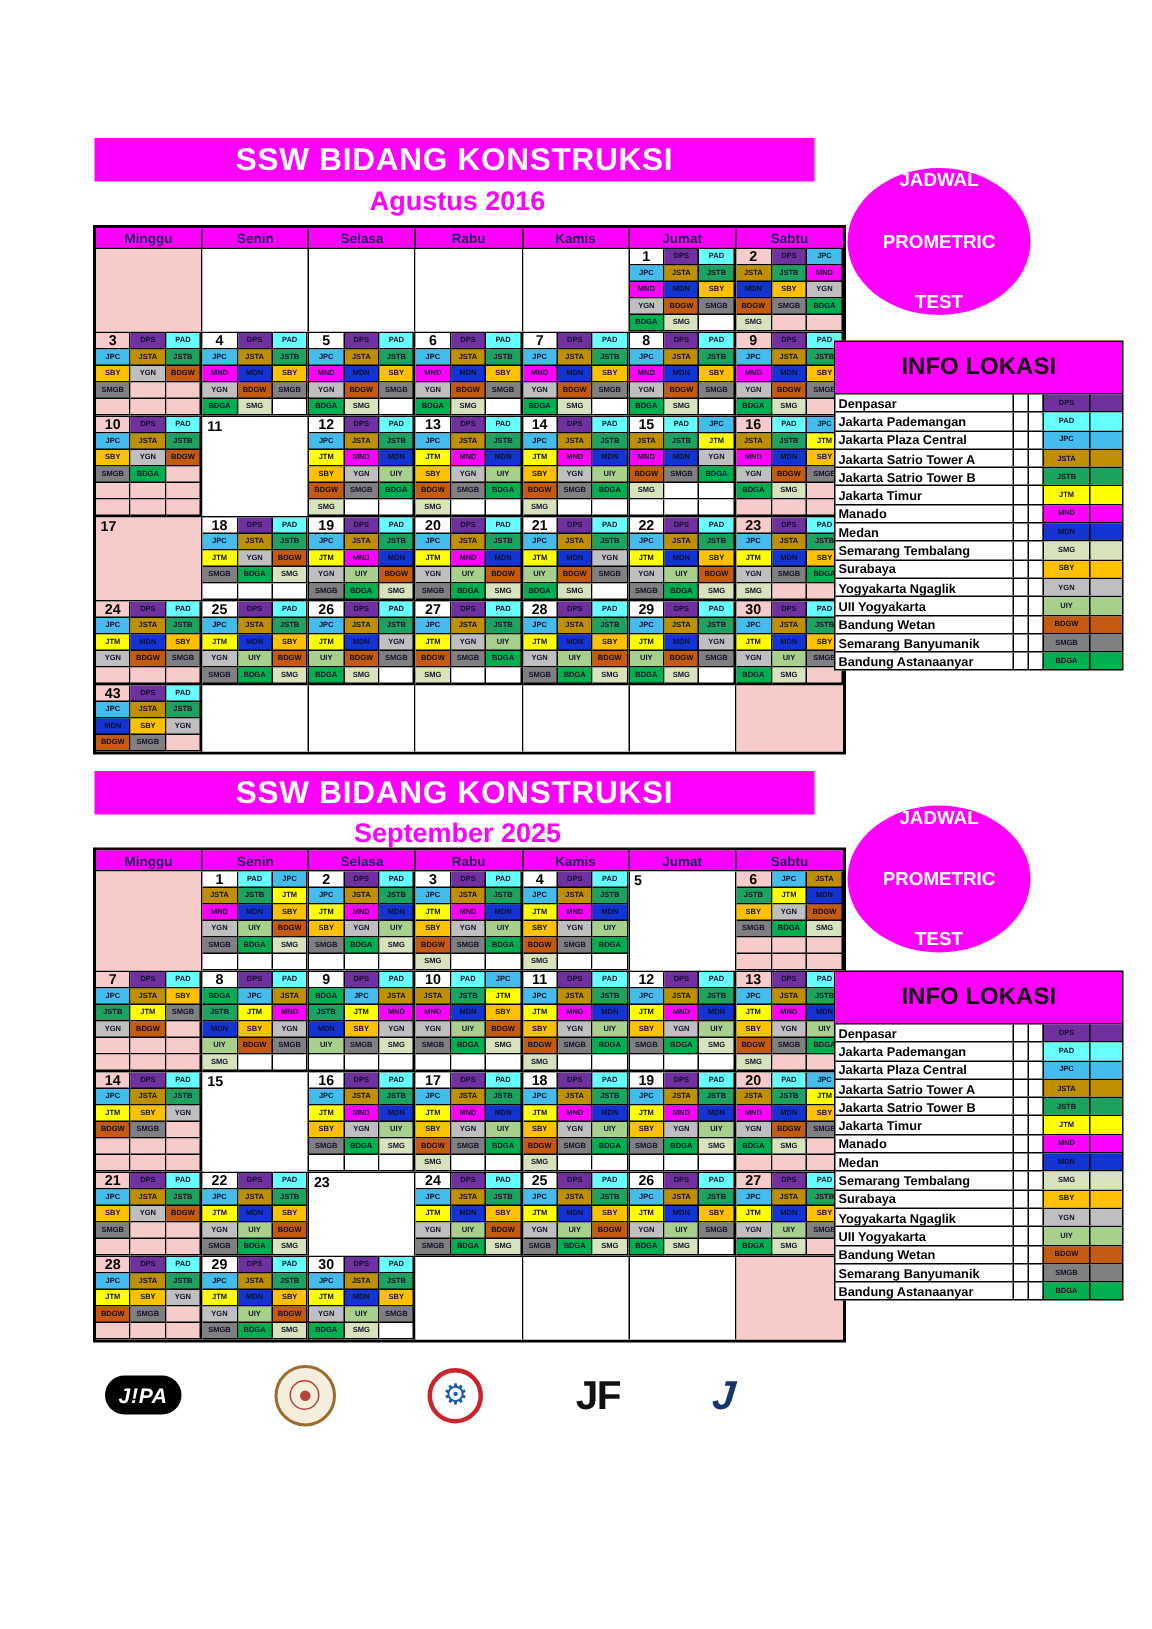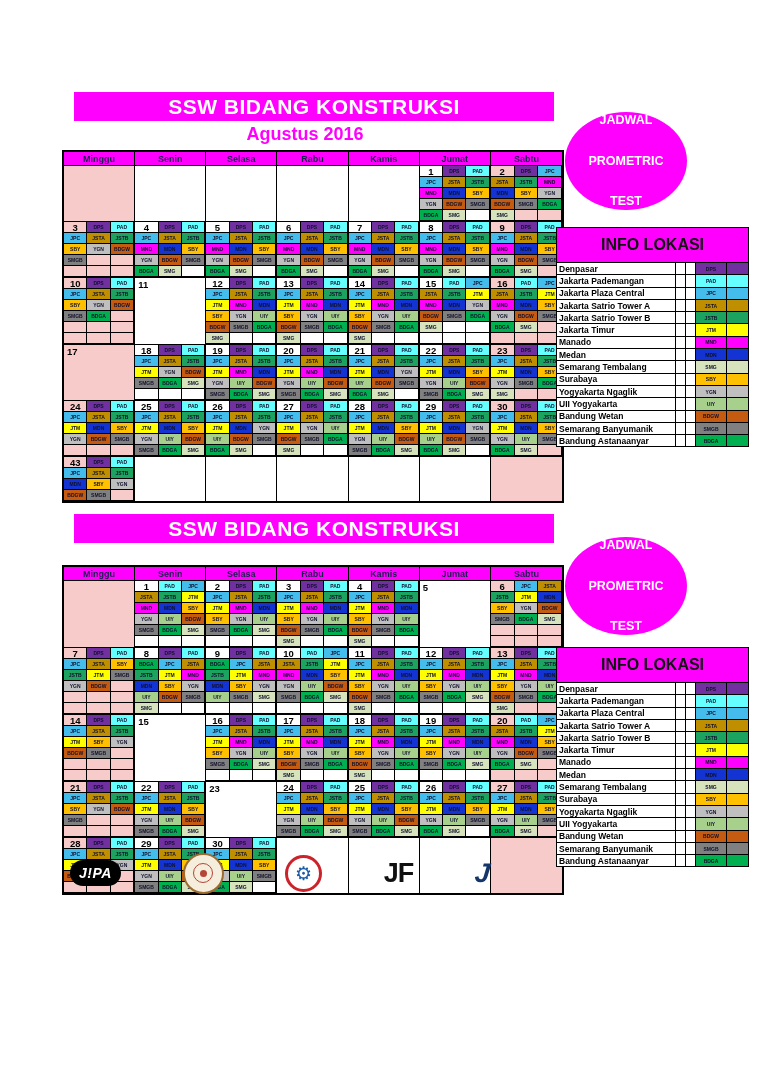--- a/index.html
+++ b/index.html
@@ -1,18 +1,18 @@
 <!DOCTYPE html>
 <html><head>
 <meta charset="utf-8">
 <style>
   html,body{margin:0;padding:0;background:#fff;}
   .page{position:relative;width:768px;height:1086px;background:#ffffff;
         font-family:"Liberation Sans",sans-serif;overflow:hidden;}
-  .tbar{position:absolute;left:74px;width:480px;height:29px;background:#FF00FF;color:#fff;
+  .tbar{position:absolute;left:63px;width:480px;height:29px;background:#FF00FF;color:#fff;
         font-weight:800;font-size:21px;letter-spacing:.5px;display:flex;align-items:center;justify-content:center;}
   .sub{position:absolute;left:65px;width:480px;height:24px;color:#FF00FF;font-weight:800;font-size:18px;
        display:flex;align-items:center;justify-content:center;}
   .cal{position:absolute;left:62px;width:498px;border:2px solid #000;background:#fff;}
   .cal-head{display:grid;grid-template-columns:repeat(7,1fr);background:#FF00FF;}
   .hcell{height:13px;border-right:1px solid #000;display:flex;align-items:center;justify-content:center;
          font-size:9px;font-weight:700;color:#1c1c50;}
   .hcell:last-child{border-right:none;}
   .wrow{display:grid;grid-template-columns:repeat(7,1fr);border-top:1px solid #000;}
   .dcell{border-right:1px solid #000;position:relative;overflow:hidden;}
@@ -29,21 +29,21 @@
   .legend{position:absolute;left:556px;width:191px;border:1px solid #000;background:#fff;}
   .lg-head{background:#FF00FF;height:34px;display:flex;align-items:center;justify-content:center;
            font-weight:800;font-size:16px;color:#111;}
   .lg-row{display:flex;height:11.3px;border-top:1px solid #000;}
   .lg-name{flex:1;font-size:8.5px;font-weight:700;color:#000;padding-left:2px;display:flex;align-items:center;
            white-space:nowrap;overflow:hidden;}
   .lg-box{width:9px;border-left:1px solid #000;}
   .lg-code{width:30px;border-left:1px solid #000;display:flex;align-items:center;justify-content:center;
            font-size:5px;font-weight:700;color:#10102c;}
   .lg-swatch{width:21px;border-left:1px solid #000;}
-  .logos{position:absolute;left:70px;top:850px;width:420px;height:46px;display:flex;align-items:center;
+  .logos{position:absolute;left:70px;top:907px;width:420px;height:46px;display:flex;align-items:center;
          justify-content:space-between;}
   .logo-jipa{background:#000;color:#fff;border-radius:14px;padding:5px 9px;font-weight:800;font-style:italic;
              font-size:14px;letter-spacing:.5px;}
   .logo-seal{width:37px;height:37px;border-radius:50%;border:2px solid #9C6B30;background:#F6EEDC;
              display:flex;align-items:center;justify-content:center;}
   .logo-seal-inner{width:18px;height:18px;border-radius:50%;border:1.5px solid #B5443A;background:#F6EEDC;
              display:flex;align-items:center;justify-content:center;}
   .logo-seal-dot{width:7px;height:7px;border-radius:50%;background:#B5443A;}
   .logo-emblem{width:37px;height:37px;border-radius:50%;border:3px solid #CC2229;background:#fff;box-sizing:border-box;
              display:flex;align-items:center;justify-content:center;font-size:19px;color:#1C5BA8;line-height:1;}
@@ -773,20 +773,21 @@
       <div class="lg-row">
         <div class="lg-name">Bandung Astanaanyar</div>
         <div class="lg-box"></div>
         <div class="lg-box"></div>
         <div class="lg-code" style="background: rgb(0, 176, 80);">BDGA</div>
         <div class="lg-swatch" style="background: rgb(0, 176, 80);"></div>
       </div>
     </div>
 
   <div class="tbar" style="top:514px">SSW BIDANG KONSTRUKSI</div>
+  <div class="sub" style="top:543px">September 2025</div>
   <div class="cal" style="top:565px">
       <div class="cal-head">
         <div class="hcell">Minggu</div>
         <div class="hcell">Senin</div>
         <div class="hcell">Selasa</div>
         <div class="hcell">Rabu</div>
         <div class="hcell">Kamis</div>
         <div class="hcell">Jumat</div>
         <div class="hcell">Sabtu</div>
       </div>

